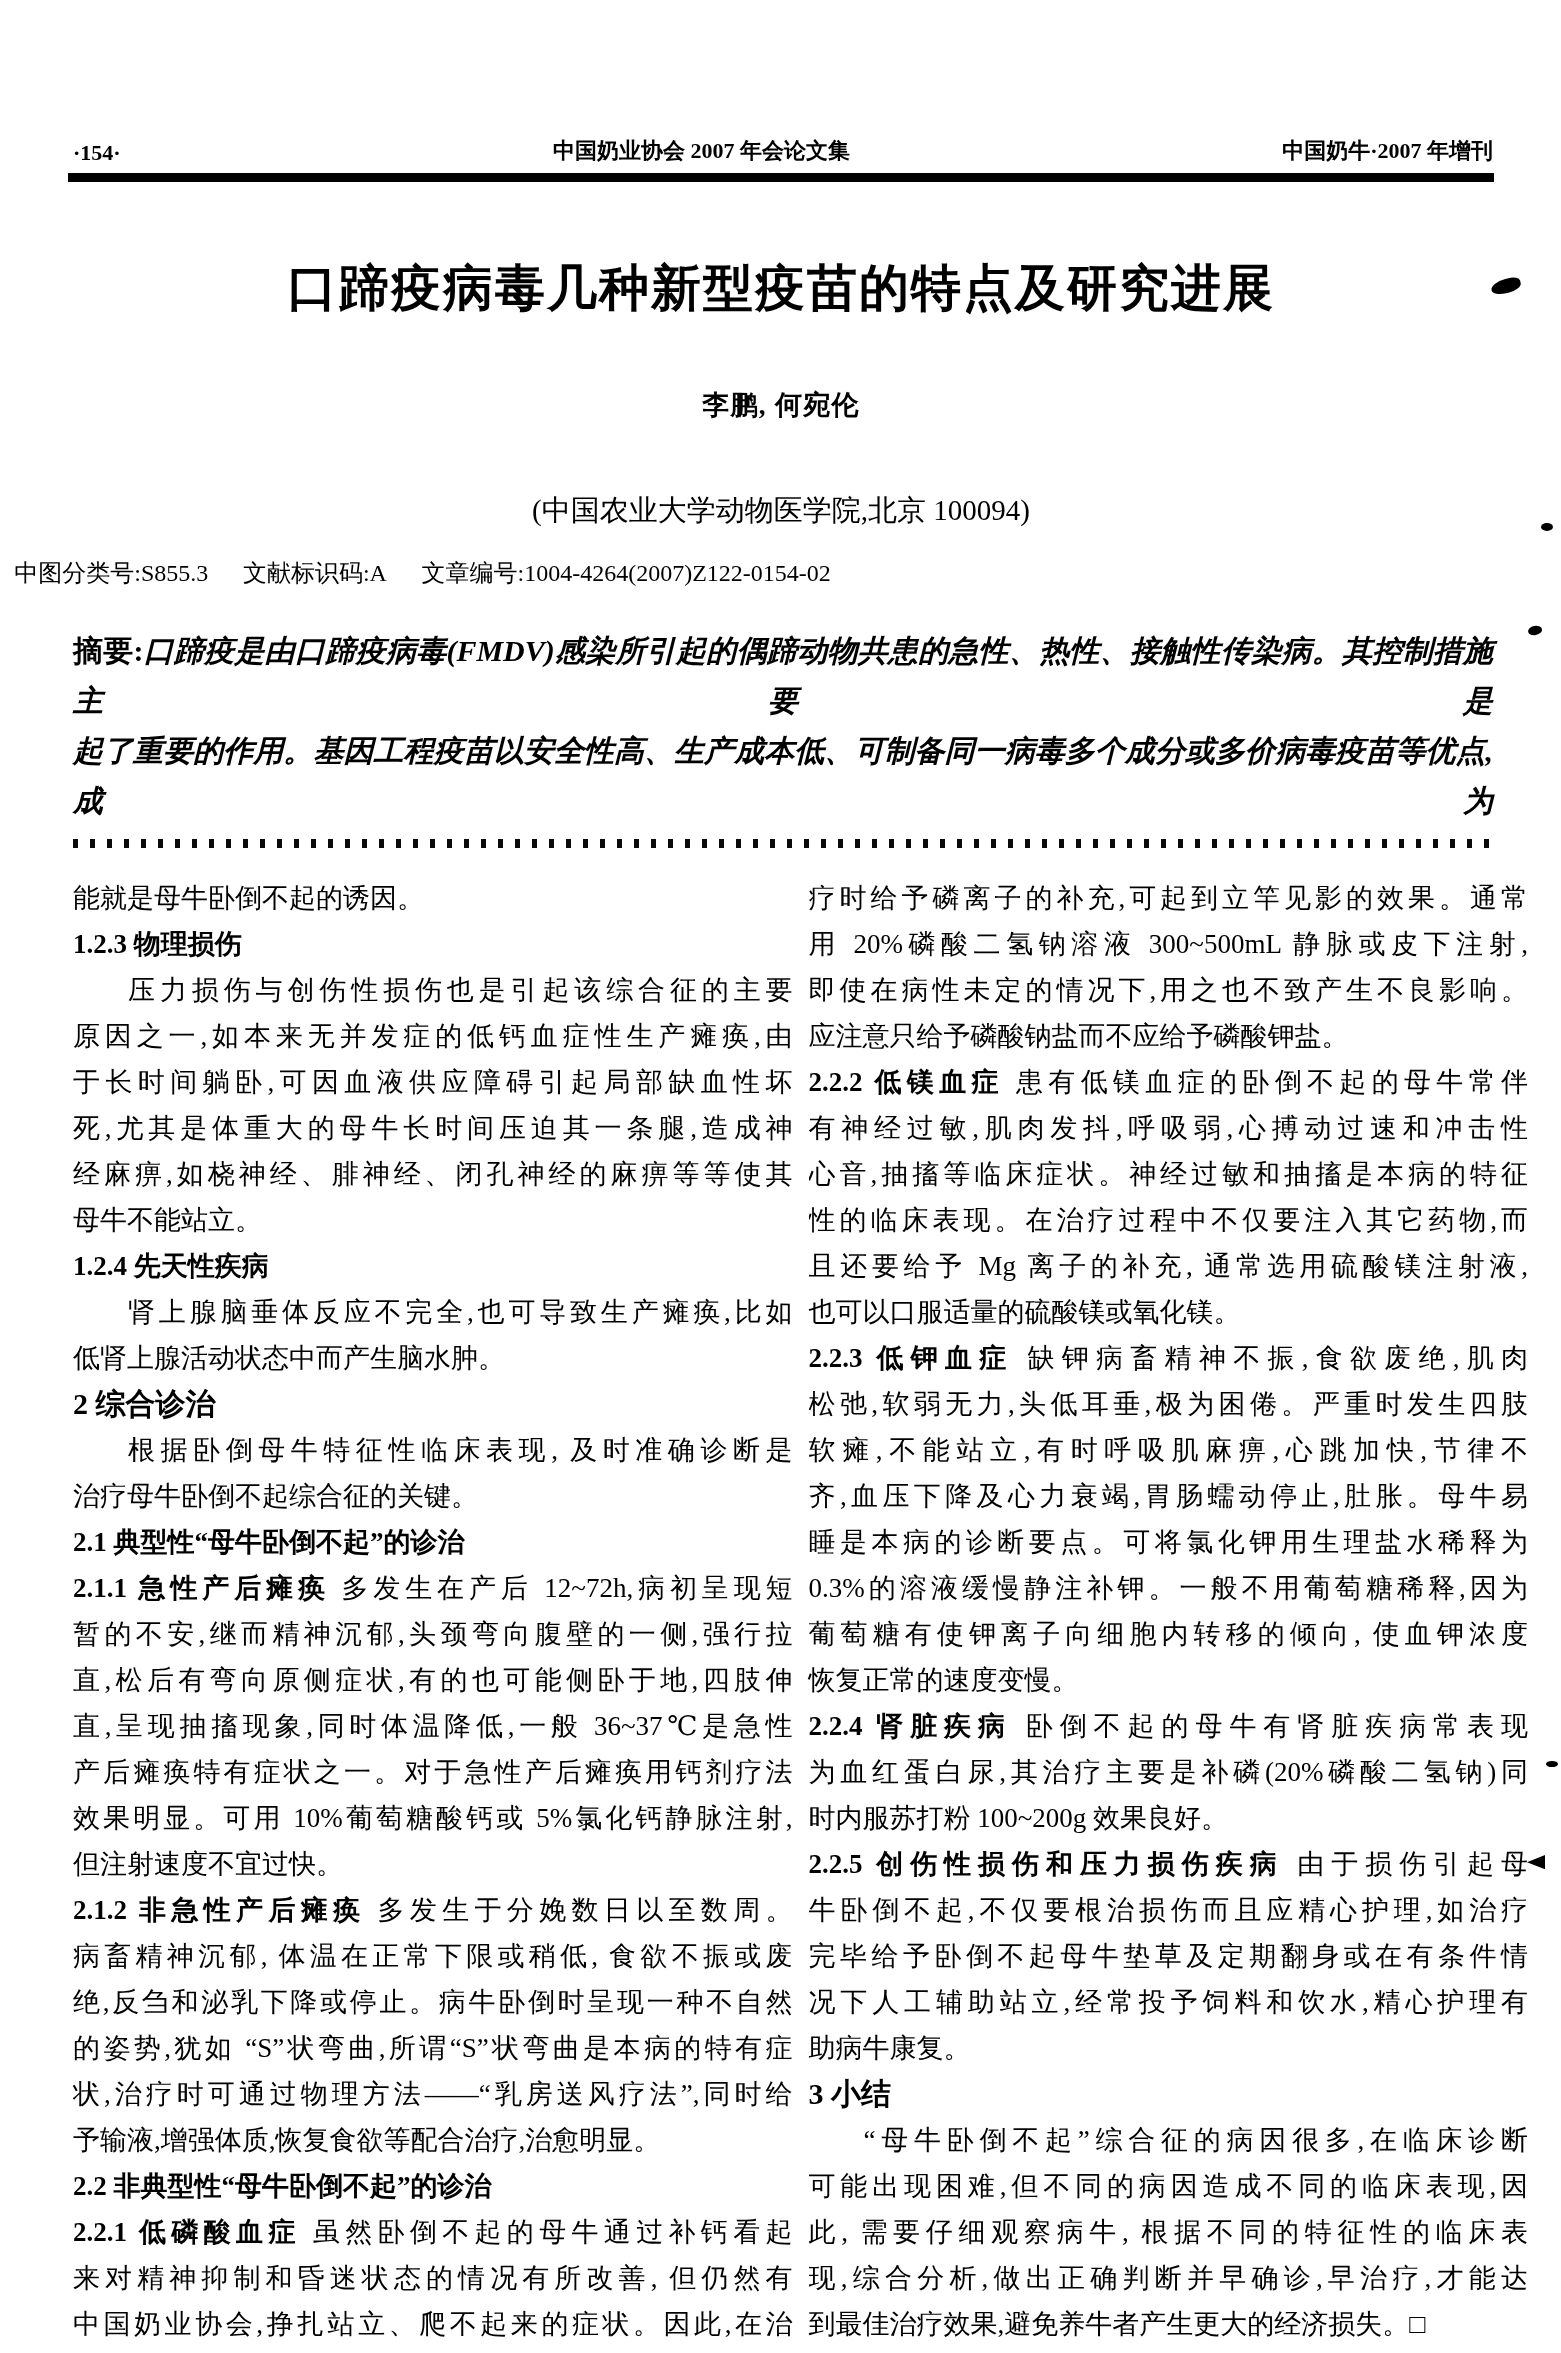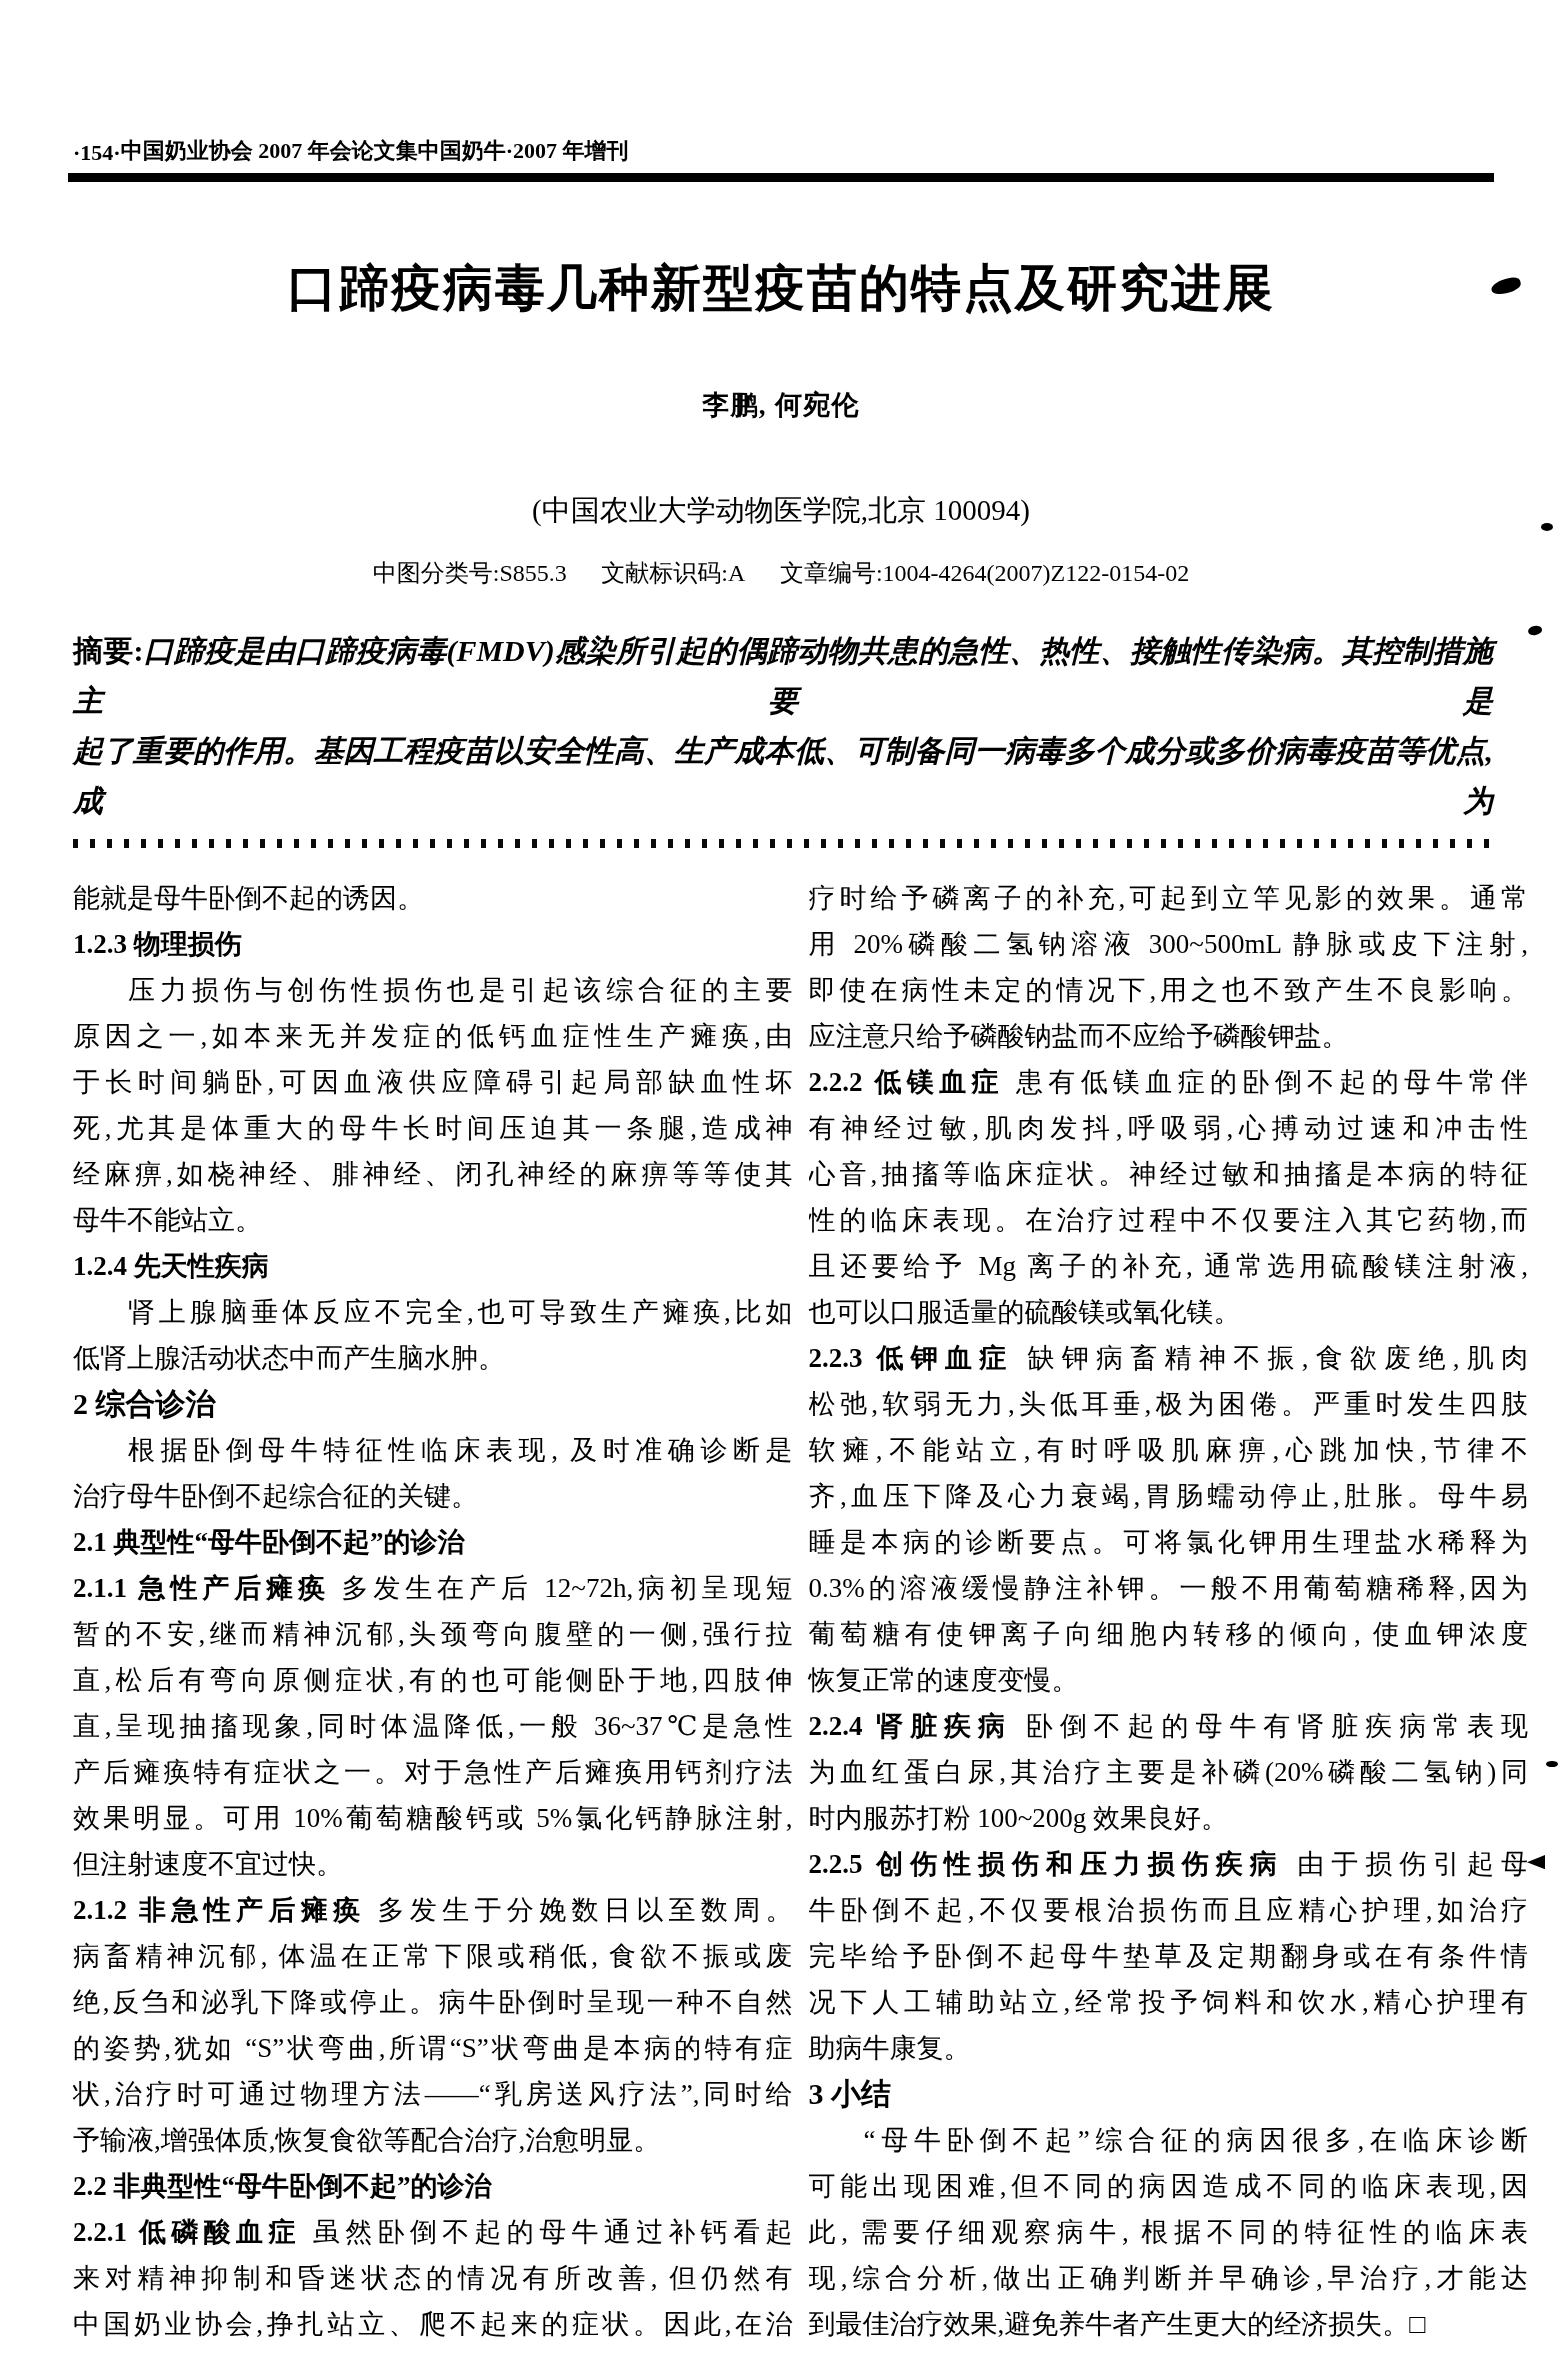--- a/index.html
+++ b/index.html
@@ -7,29 +7,29 @@
     position:relative;
     width:1562px;height:2354px;
     background:#ffffff;
     color:#000;
     font-family:"Liberation Serif","DejaVu Serif",serif;
     overflow:hidden;
   }
   
   .header{
     margin:136px 69px 0 73px;
-    display:flex;align-items:flex-end;
+    display:flex;justify-content:space-between;align-items:flex-end;
     font-size:22px;font-weight:bold;white-space:nowrap;
   }
   .rule{margin:6.5px 68px 0 68px;height:9px;background:#000;}
   
   .title{margin-top:73px;text-align:center;font-size:50px;font-weight:bold;letter-spacing:2px;}
   .authors{margin-top:65px;text-align:center;font-size:27px;font-weight:bold;letter-spacing:1.3px;}
   .affiliation{margin-top:68px;text-align:center;font-size:29px;}
-  .meta{margin-top:26px;text-align:center;font-size:24px;}
+  .meta{margin-top:26px;text-align:left;font-size:24px;}
   .meta span{margin:0 14.3px;}
   
   .abstract{
     margin:37px 69px 0 73px;
     font-size:30px;line-height:50px;
     font-style:italic;font-weight:600;
     text-align:justify;text-align-last:justify;
     text-justify:inter-ideograph;
   }
   .abstract b{font-style:normal;}

